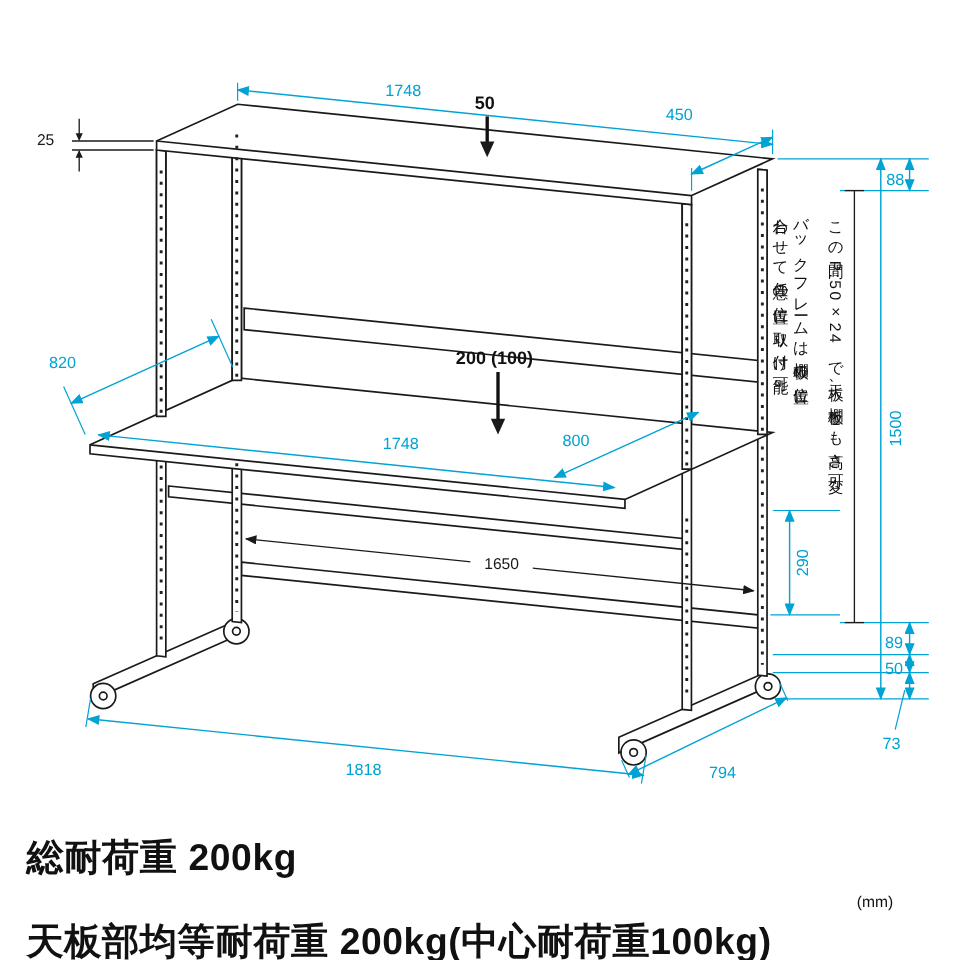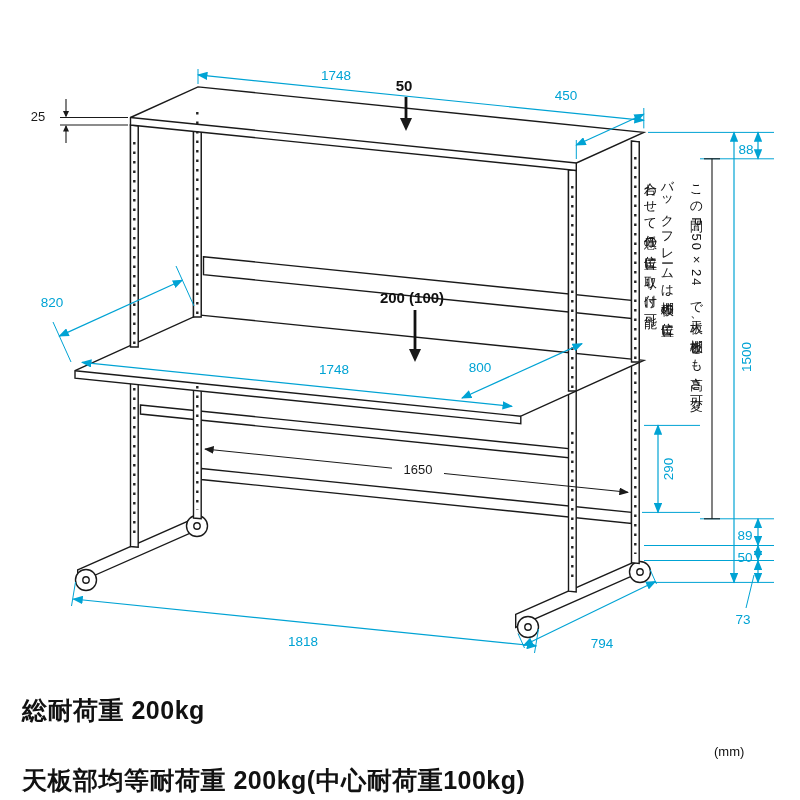--- a/index.html
+++ b/index.html
@@ -11,21 +11,21 @@
   .holes{stroke:#222;stroke-width:2.4;fill:none;stroke-dasharray:2.5 7;}
   .dim{stroke:#00A3D4;stroke-width:1.2;fill:none;}
   .ext{stroke:#00A3D4;stroke-width:1;fill:none;}
   .bdim{stroke:#1a1a1a;stroke-width:1.1;fill:none;}
   .dt{fill:#00A3D4;font-size:13.5px;font-family:"Liberation Sans",sans-serif;}
   .bt{fill:#1a1a1a;font-size:13px;font-family:"Liberation Sans",sans-serif;}
   .big{fill:#111;font-size:15px;font-weight:bold;font-family:"Liberation Sans",sans-serif;}
   .arrowhead{fill:#1a1a1a;}
   .vtext{position:absolute;writing-mode:vertical-rl;text-orientation:mixed;color:#111;
           font-size:13px;letter-spacing:2px;line-height:17px;}
-  .footer-line{position:absolute;color:#111;font-size:25px;font-weight:600;letter-spacing:0.5px;}
+  .footer-line{position:absolute;color:#111;font-size:31px;font-weight:600;letter-spacing:0.5px;}
   .unit-label{position:absolute;color:#111;font-size:13px;}
 </style>
 </head>
 <body>
 
 <div class="stage">
 <svg width="800" height="800" viewBox="0 0 800 800">
   <defs>
     <marker id="ac" viewBox="0 0 10 8" refX="9" refY="4" markerWidth="9" markerHeight="7" orient="auto-start-reverse">
       <path d="M0,0 L10,4 L0,8 Z" fill="#00A3D4"></path>

